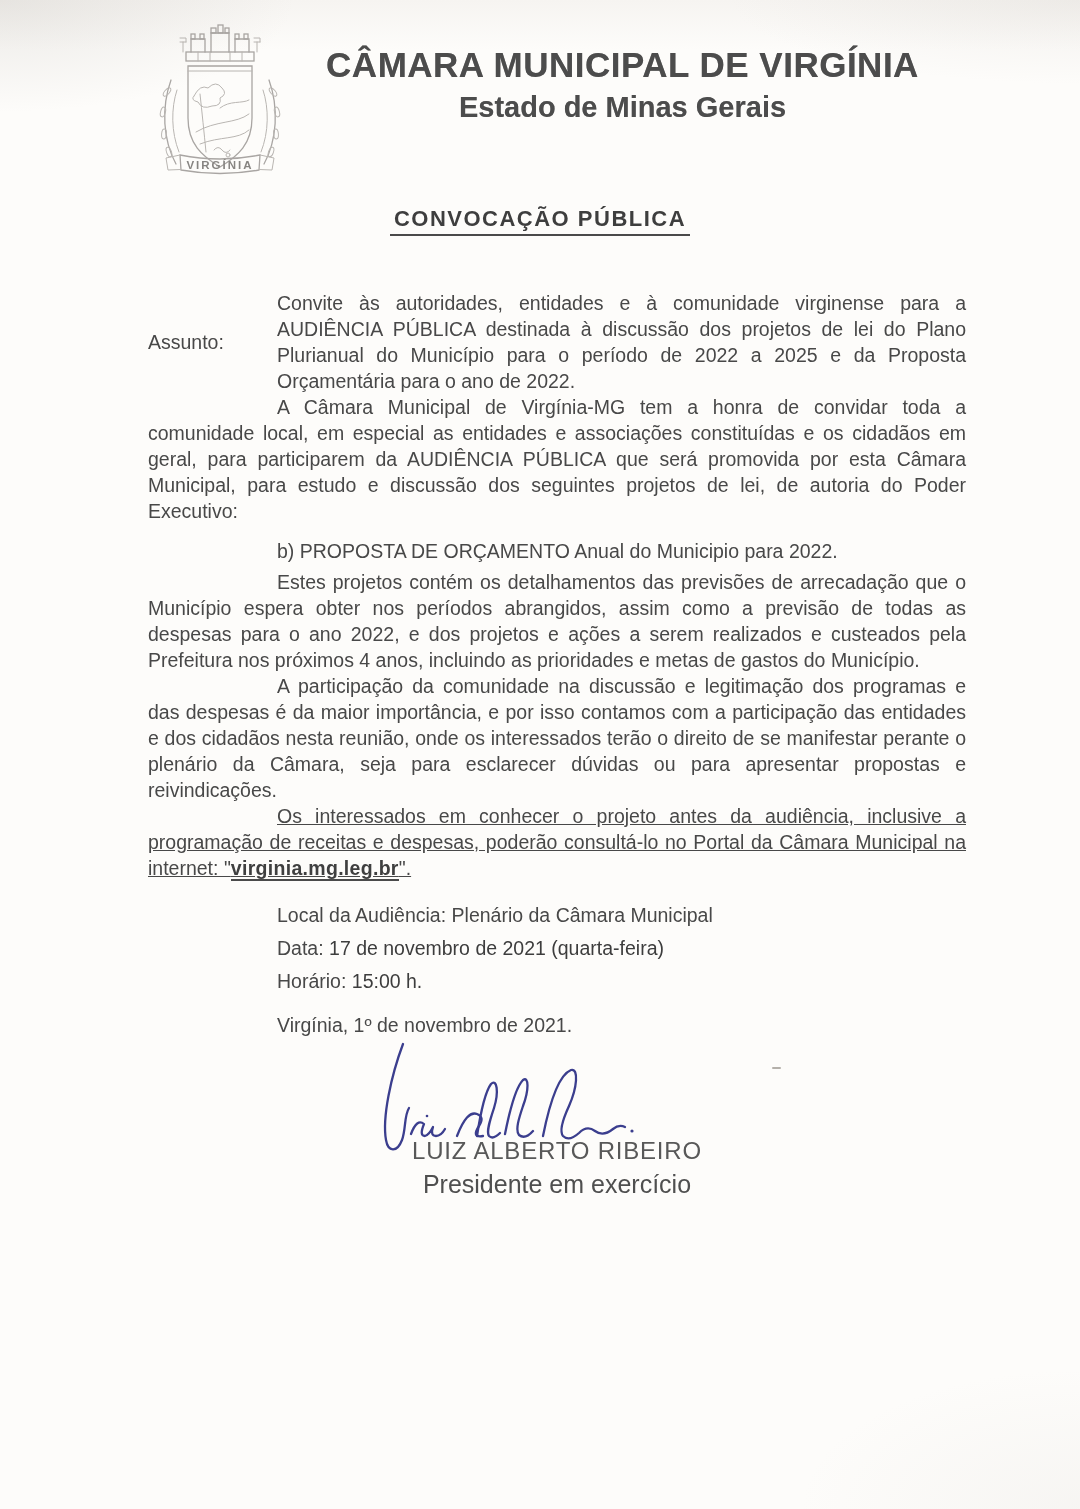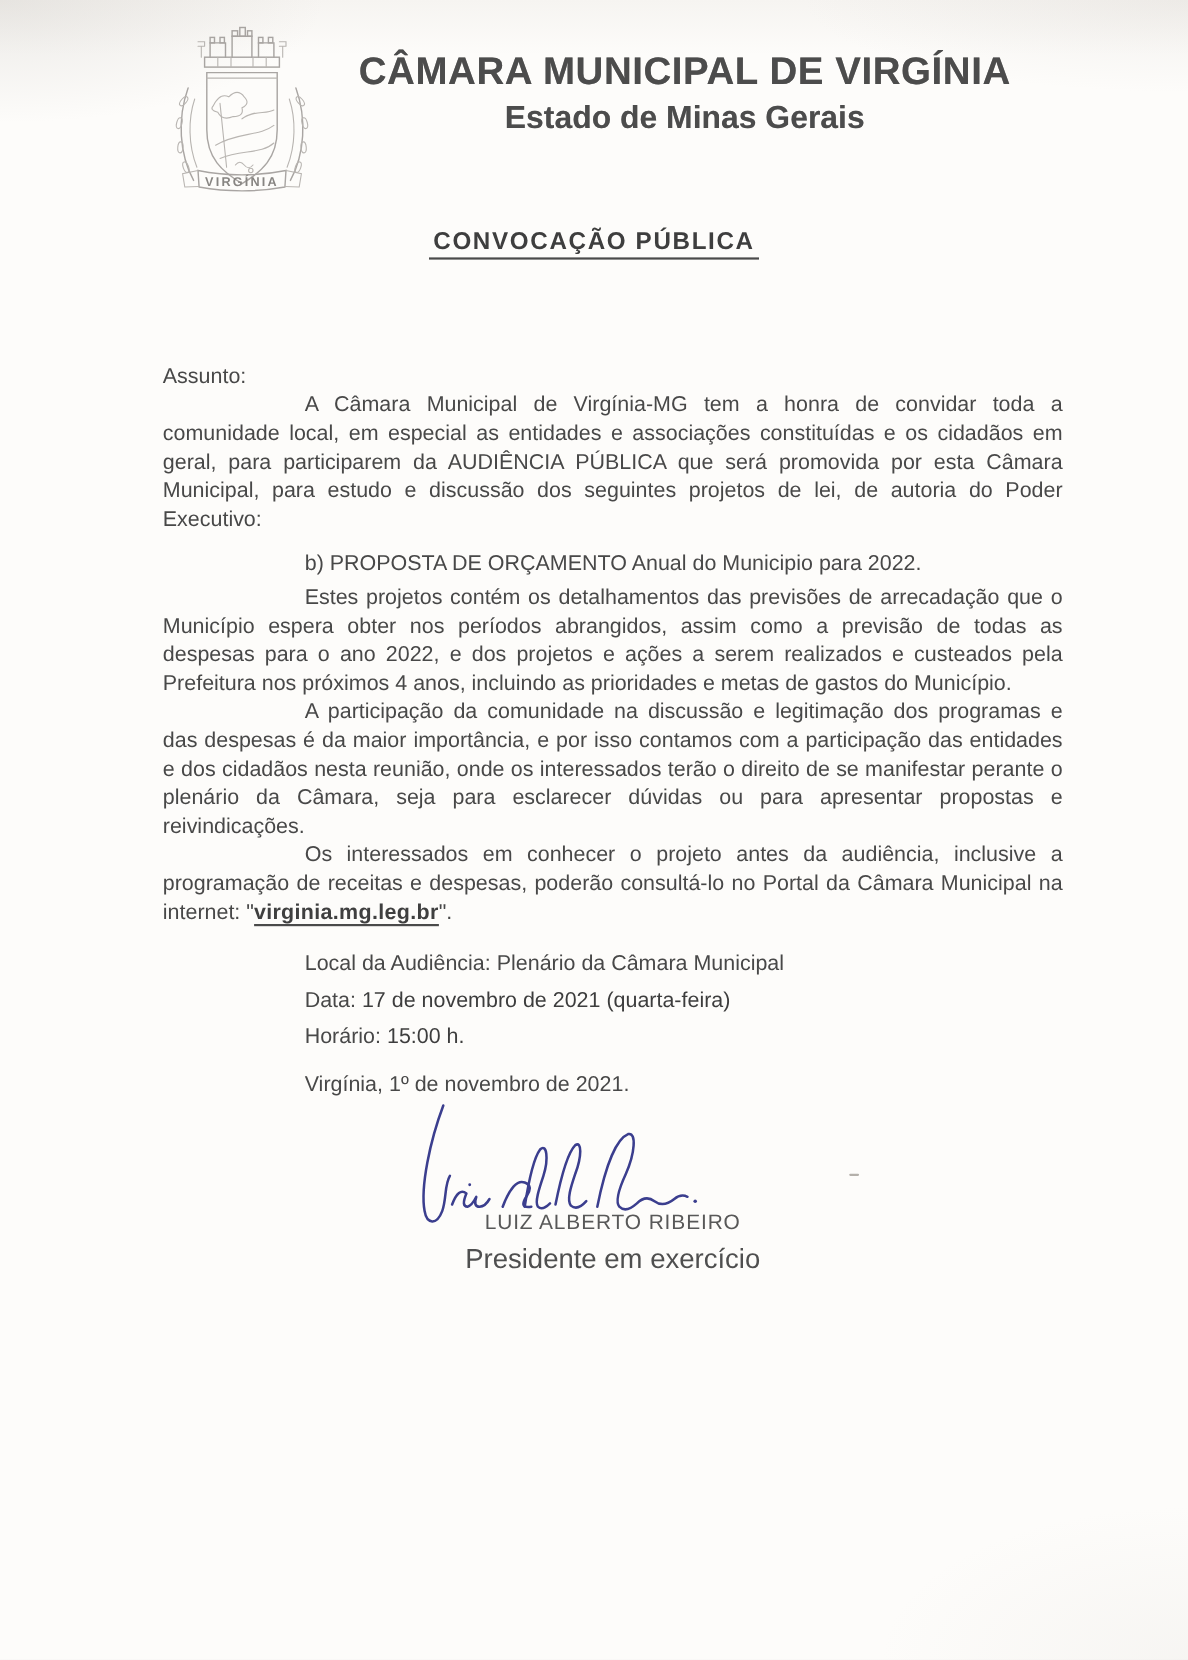--- a/index.html
+++ b/index.html
@@ -30,31 +30,31 @@
   
   .content{position:absolute;left:148px;top:290px;width:818px;
            font-size:19.5px;line-height:26px;color:#484848;}
   .subject{display:flex;}
   .subject-label{width:129px;flex:none;margin-top:39px;}
   .subject-text{flex:1;text-align:justify;}
   p.body{margin:0;text-align:justify;text-indent:129px;}
   .mt-p1{margin-top:60px;}
   .mt-p2{margin-top:8px;}
   .mt-p3{margin-top:12px;}
-  .mt-p4{margin-top:12px;}
+  .mt-p4{margin-top:12px;text-decoration:underline;}
   .items{margin:10px 0 0 129px;line-height:35px;}
   .portal-link{font-weight:bold;border-bottom:2px solid #4a4a4a;color:#3f3f3f;
                text-decoration:none;letter-spacing:.3px;}
   .details{margin:18px 0 0 129px;line-height:33px;}
   .detail-strong{font-weight:normal;color:#3d3d3d;}
   .dateline{margin:14px 0 0 129px;}
   
   .sig-block{margin-top:2px;text-align:center;}
   .sig-svg{display:block;margin:0 0 -30px 225px;}
-  .sig-name{font-size:19px;letter-spacing:.8px;color:#585858;}
+  .sig-name{font-size:24px;letter-spacing:.8px;color:#585858;}
   .sig-role{font-size:25px;margin-top:7px;color:#4f4f4f;}
   
   .artifact{position:absolute;left:772px;top:1067px;width:9px;height:2px;
             background:#b4b0aa;border-radius:1px;}
   .crest-line{stroke:#979390;fill:none;stroke-width:1.3;stroke-linecap:round;}
   .crest-sketch{stroke:#aaa6a2;fill:none;stroke-width:1;stroke-linecap:round;}
   .sig-path{fill:none;stroke:#3b3e8e;stroke-width:2.3;stroke-linecap:round;stroke-linejoin:round;}
 </style>
 </head>
 <body>
@@ -117,20 +117,21 @@
   </div>
 
   <div class="doc-title-wrap">
     <span class="doc-title">CONVOCAÇÃO PÚBLICA</span>
   </div>
 
   <div class="content">
 
     <div class="subject">
       <div class="subject-label">Assunto:</div>
+      <div class="subject-text">Convite às autoridades, entidades e à comunidade virginense para a AUDIÊNCIA PÚBLICA destinada à discussão dos projetos de lei do Plano Plurianual do Município para o período de 2022 a 2025 e da Proposta Orçamentária para o ano de 2022.</div>
     </div>
 
     <p class="body mt-p1">A Câmara Municipal de Virgínia-MG tem a honra de convidar toda a comunidade local, em especial as entidades e associações constituídas e os cidadãos em geral, para participarem da AUDIÊNCIA PÚBLICA que será promovida por esta Câmara Municipal, para estudo e discussão dos seguintes projetos de lei, de autoria do Poder Executivo:</p>
 
     <div class="items">
       <div>b) PROPOSTA DE ORÇAMENTO Anual do Municipio para 2022.</div>
     </div>
 
     <p class="body mt-p2">Estes projetos contém os detalhamentos das previsões de arrecadação que o Município espera obter nos períodos abrangidos, assim como a previsão de todas as despesas para o ano 2022, e dos projetos e ações a serem realizados e custeados pela Prefeitura nos próximos 4 anos, incluindo as prioridades e metas de gastos do Município.</p>
 

